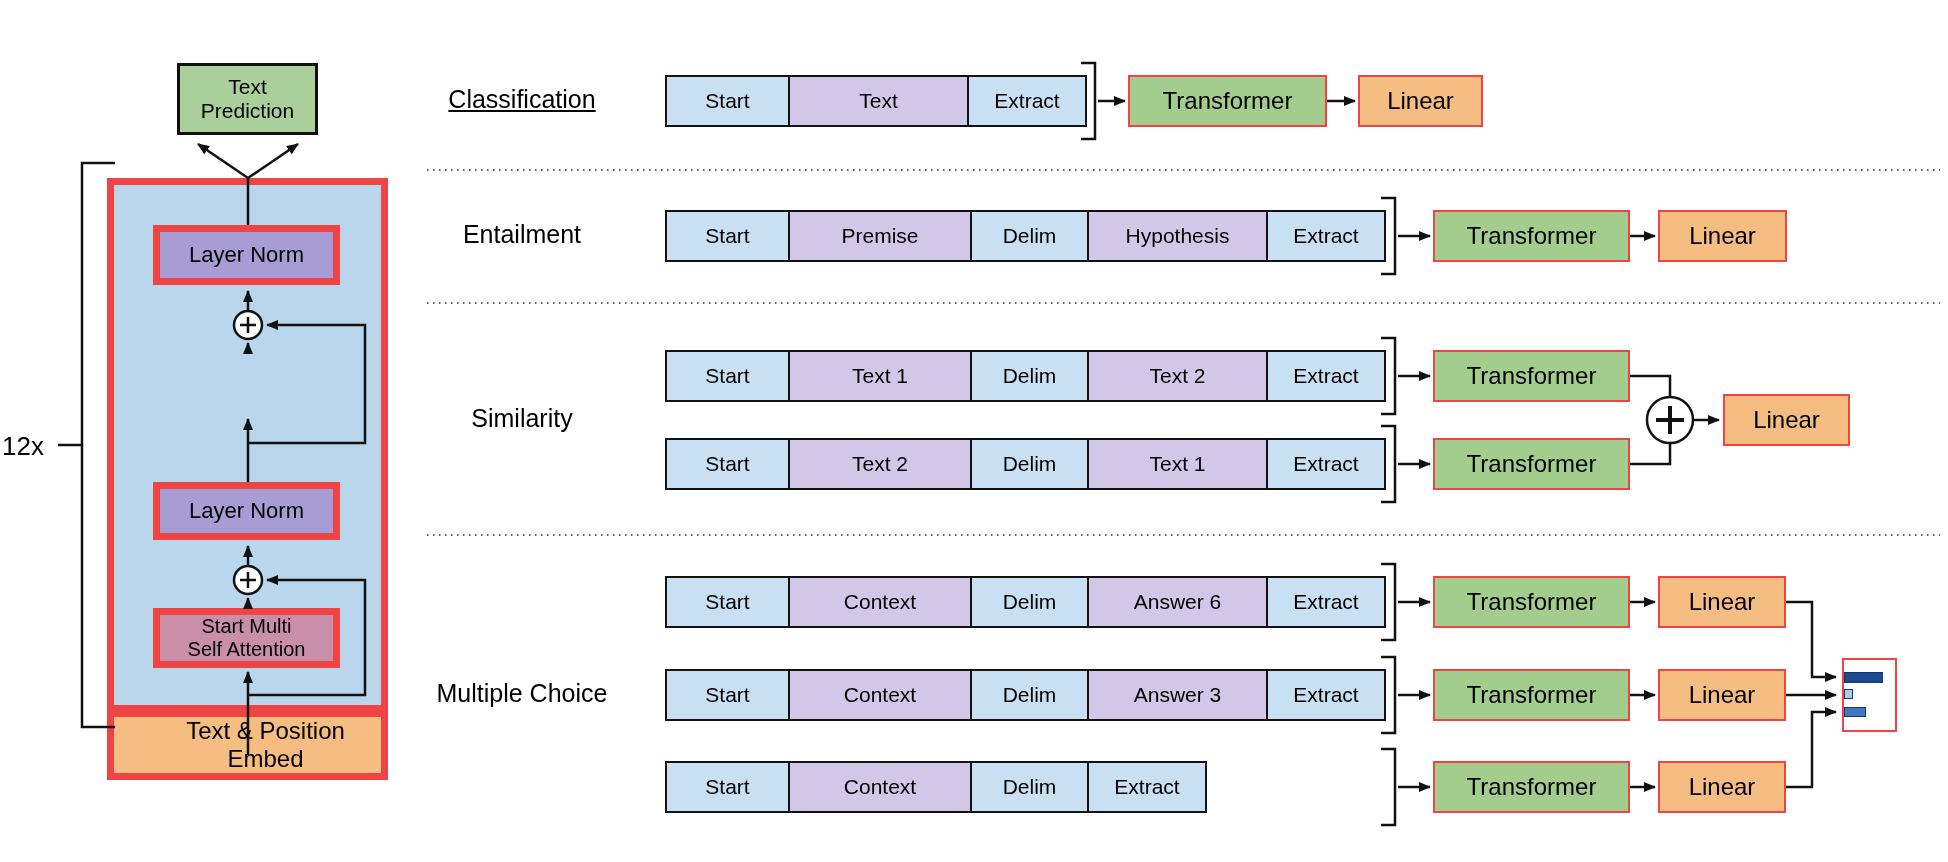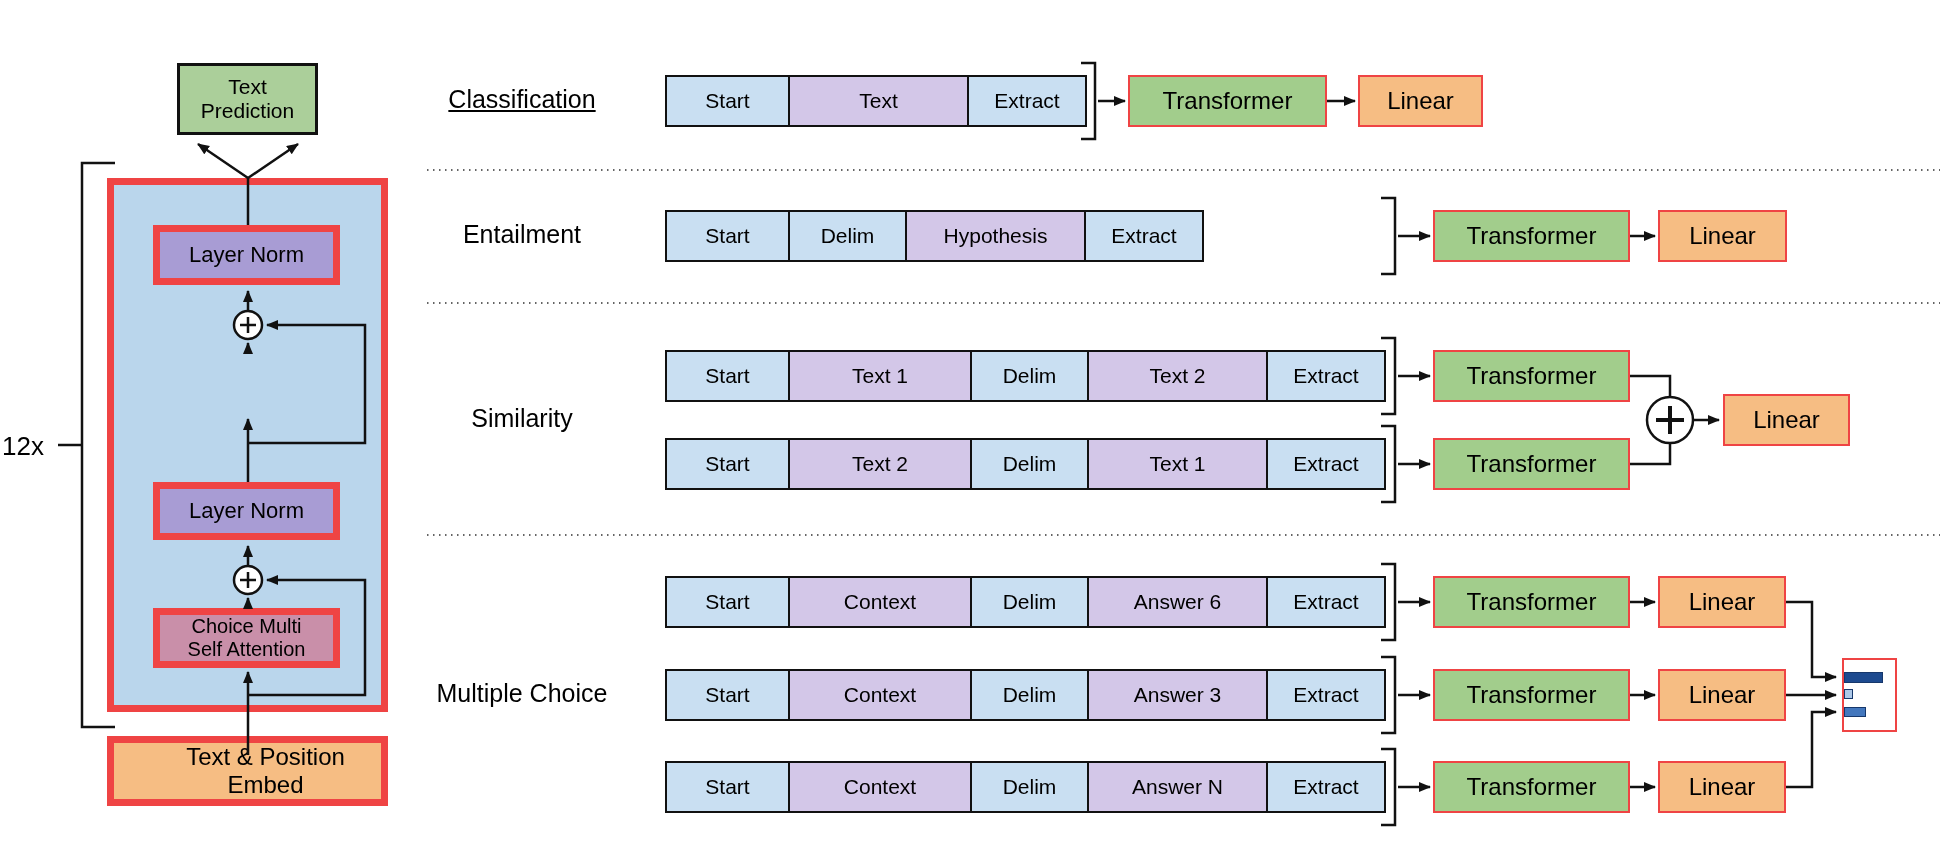--- a/index.html
+++ b/index.html
@@ -28,24 +28,24 @@
     <div class="cell" style="width:141px;background:#abcf9a;border:3px solid #111;font-size:21px;">Text Prediction</div>
   </div>
 
   <div class="box" style="left:107px;top:178px;width:281px;height:534px;background:#bad6ec;"></div>
 
   <div class="box" style="left:153px;top:225px;width:187px;height:60px;background:#a89cd4;font-size:22px;">Layer Norm</div>
 
 
   <div class="box" style="left:153px;top:482px;width:187px;height:58px;background:#a89cd4;font-size:22px;">Layer Norm</div>
 
-  <div class="box" style="left:153px;top:608px;width:187px;height:60px;background:#c98fa9;font-size:20px;">Choice Multi
+  <div class="box" style="left:153px;top:608px;width:187px;height:60px;background:#c98fa9;font-size:20px;">Start Multi
 Self Attention</div>
 
-  <div class="box" style="left:107px;top:736px;width:281px;height:70px;background:#f6bd83;font-size:24px;padding-left:36px;">Text &amp; Position Embed</div>
+  <div class="box" style="left:107px;top:710px;width:281px;height:70px;background:#f6bd83;font-size:24px;padding-left:36px;">Text &amp; Position Embed</div>
 
   <div style="position:absolute;left:2px;top:431px;width:54px;text-align:left;font-size:26px;">12x</div>
 
   <div class="box" style="left:1842px;top:658px;width:55px;height:74px;background:#fff;border-width:2.5px;"></div>
   <div id="chart-bars">
       <div class="chart-bar" style="left: 1844px; top: 672px; width: 39px; height: 11px; background: rgb(29, 74, 143); border: 1.5px solid rgb(22, 55, 107);"></div>
       <div class="chart-bar" style="left: 1844px; top: 689px; width: 9px; height: 10px; background: rgb(173, 200, 232); border: 1.5px solid rgb(22, 55, 107);"></div>
       <div class="chart-bar" style="left: 1844px; top: 707px; width: 22px; height: 10px; background: rgb(67, 119, 189); border: 1.5px solid rgb(22, 55, 107);"></div>
     </div>
 
@@ -123,20 +123,21 @@
   <div id="generated">
       <div class="strip" style="position: absolute; left: 665px; top: 75px; height: 52px;">
         <div class="cell" style="width: 121px; background: rgb(201, 223, 242);">Start</div>
         <div class="cell" style="width: 179px; background: rgb(211, 199, 232);">Text</div>
         <div class="cell" style="width: 118px; background: rgb(201, 223, 242);">Extract</div>
       </div>
       <div class="box rbox" style="left: 1128px; top: 75px; width: 199px; height: 52px; background: rgb(162, 205, 140);">Transformer</div>
       <div class="box rbox" style="left: 1358px; top: 75px; width: 125px; height: 52px; background: rgb(246, 189, 131);">Linear</div>
       <div class="strip" style="position: absolute; left: 665px; top: 210px; height: 52px;">
         <div class="cell" style="width: 121px; background: rgb(201, 223, 242);">Start</div>
+        <div class="cell" style="width: 182px; background: rgb(211, 199, 232);">Premise</div>
         <div class="cell" style="width: 117px; background: rgb(201, 223, 242);">Delim</div>
         <div class="cell" style="width: 179px; background: rgb(211, 199, 232);">Hypothesis</div>
         <div class="cell" style="width: 118px; background: rgb(201, 223, 242);">Extract</div>
       </div>
       <div class="box rbox" style="left: 1433px; top: 210px; width: 197px; height: 52px; background: rgb(162, 205, 140);">Transformer</div>
       <div class="box rbox" style="left: 1658px; top: 210px; width: 129px; height: 52px; background: rgb(246, 189, 131);">Linear</div>
       <div class="strip" style="position: absolute; left: 665px; top: 350px; height: 52px;">
         <div class="cell" style="width: 121px; background: rgb(201, 223, 242);">Start</div>
         <div class="cell" style="width: 182px; background: rgb(211, 199, 232);">Text 1</div>
         <div class="cell" style="width: 117px; background: rgb(201, 223, 242);">Delim</div>
@@ -167,21 +168,20 @@
         <div class="cell" style="width: 117px; background: rgb(201, 223, 242);">Delim</div>
         <div class="cell" style="width: 179px; background: rgb(211, 199, 232);">Answer 3</div>
         <div class="cell" style="width: 118px; background: rgb(201, 223, 242);">Extract</div>
       </div>
       <div class="box rbox" style="left: 1433px; top: 669px; width: 197px; height: 52px; background: rgb(162, 205, 140);">Transformer</div>
       <div class="box rbox" style="left: 1658px; top: 669px; width: 128px; height: 52px; background: rgb(246, 189, 131);">Linear</div>
       <div class="strip" style="position: absolute; left: 665px; top: 761px; height: 52px;">
         <div class="cell" style="width: 121px; background: rgb(201, 223, 242);">Start</div>
         <div class="cell" style="width: 182px; background: rgb(211, 199, 232);">Context</div>
         <div class="cell" style="width: 117px; background: rgb(201, 223, 242);">Delim</div>
-        <div class="cell" style="width: 179px; background: rgb(211, 199, 232);">Answer N</div>
         <div class="cell" style="width: 118px; background: rgb(201, 223, 242);">Extract</div>
       </div>
       <div class="box rbox" style="left: 1433px; top: 761px; width: 197px; height: 52px; background: rgb(162, 205, 140);">Transformer</div>
       <div class="box rbox" style="left: 1658px; top: 761px; width: 128px; height: 52px; background: rgb(246, 189, 131);">Linear</div>
       <div class="task-label" style="top: 85px; height: 32px; text-decoration: underline;">Classification</div>
       <div class="task-label" style="top: 220px; height: 32px;">Entailment</div>
       <div class="task-label" style="top: 404px; height: 32px;">Similarity</div>
       <div class="task-label" style="top: 679px; height: 32px;">Multiple Choice</div>
     </div>
 </div>

